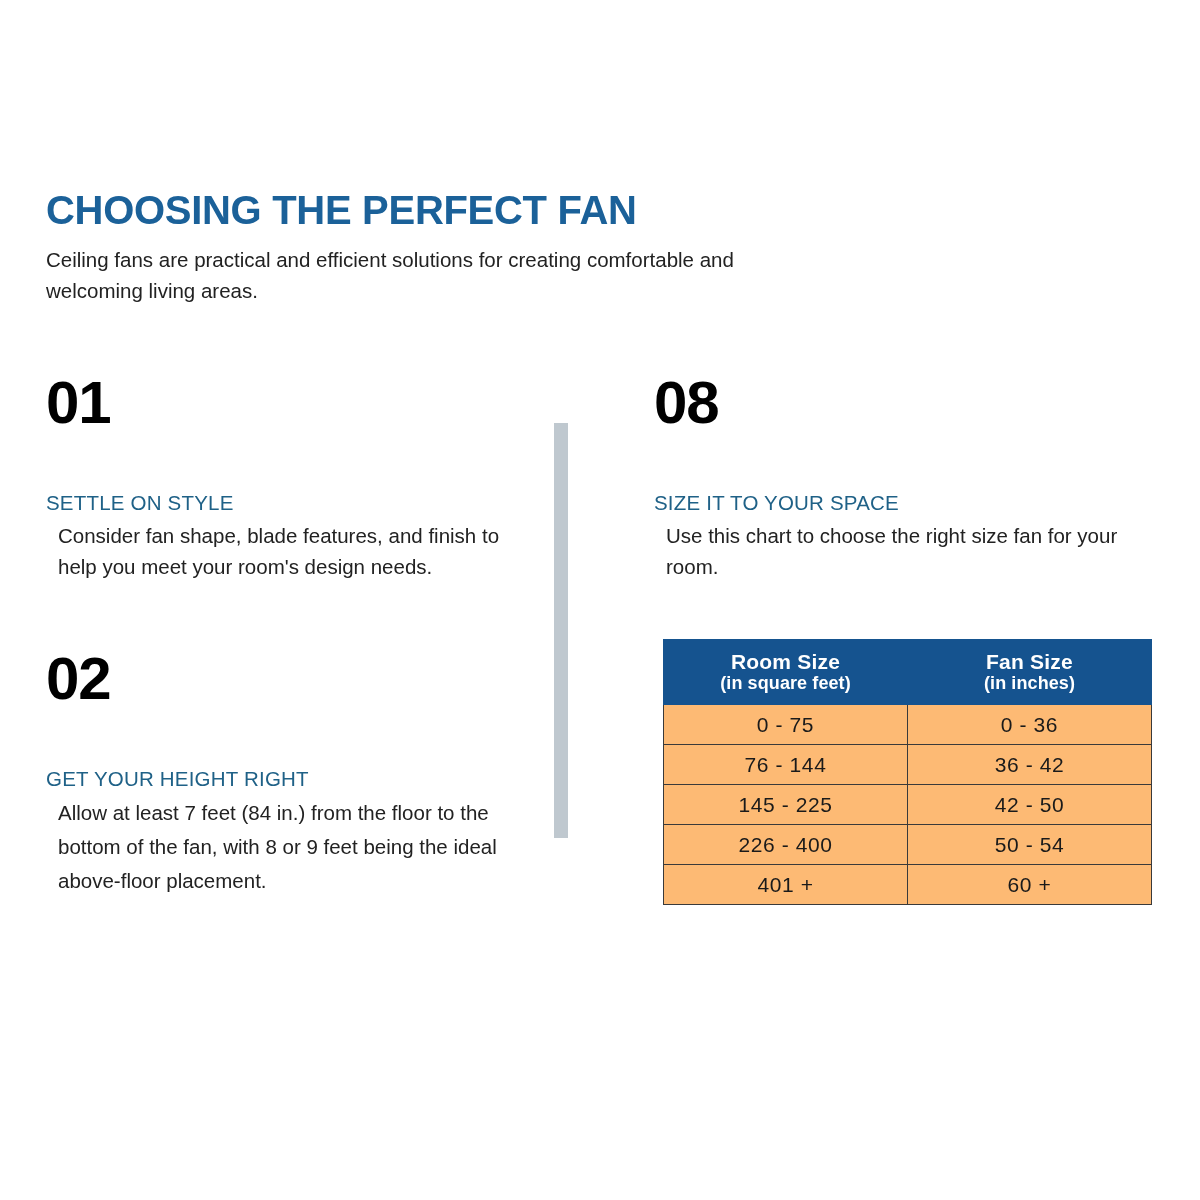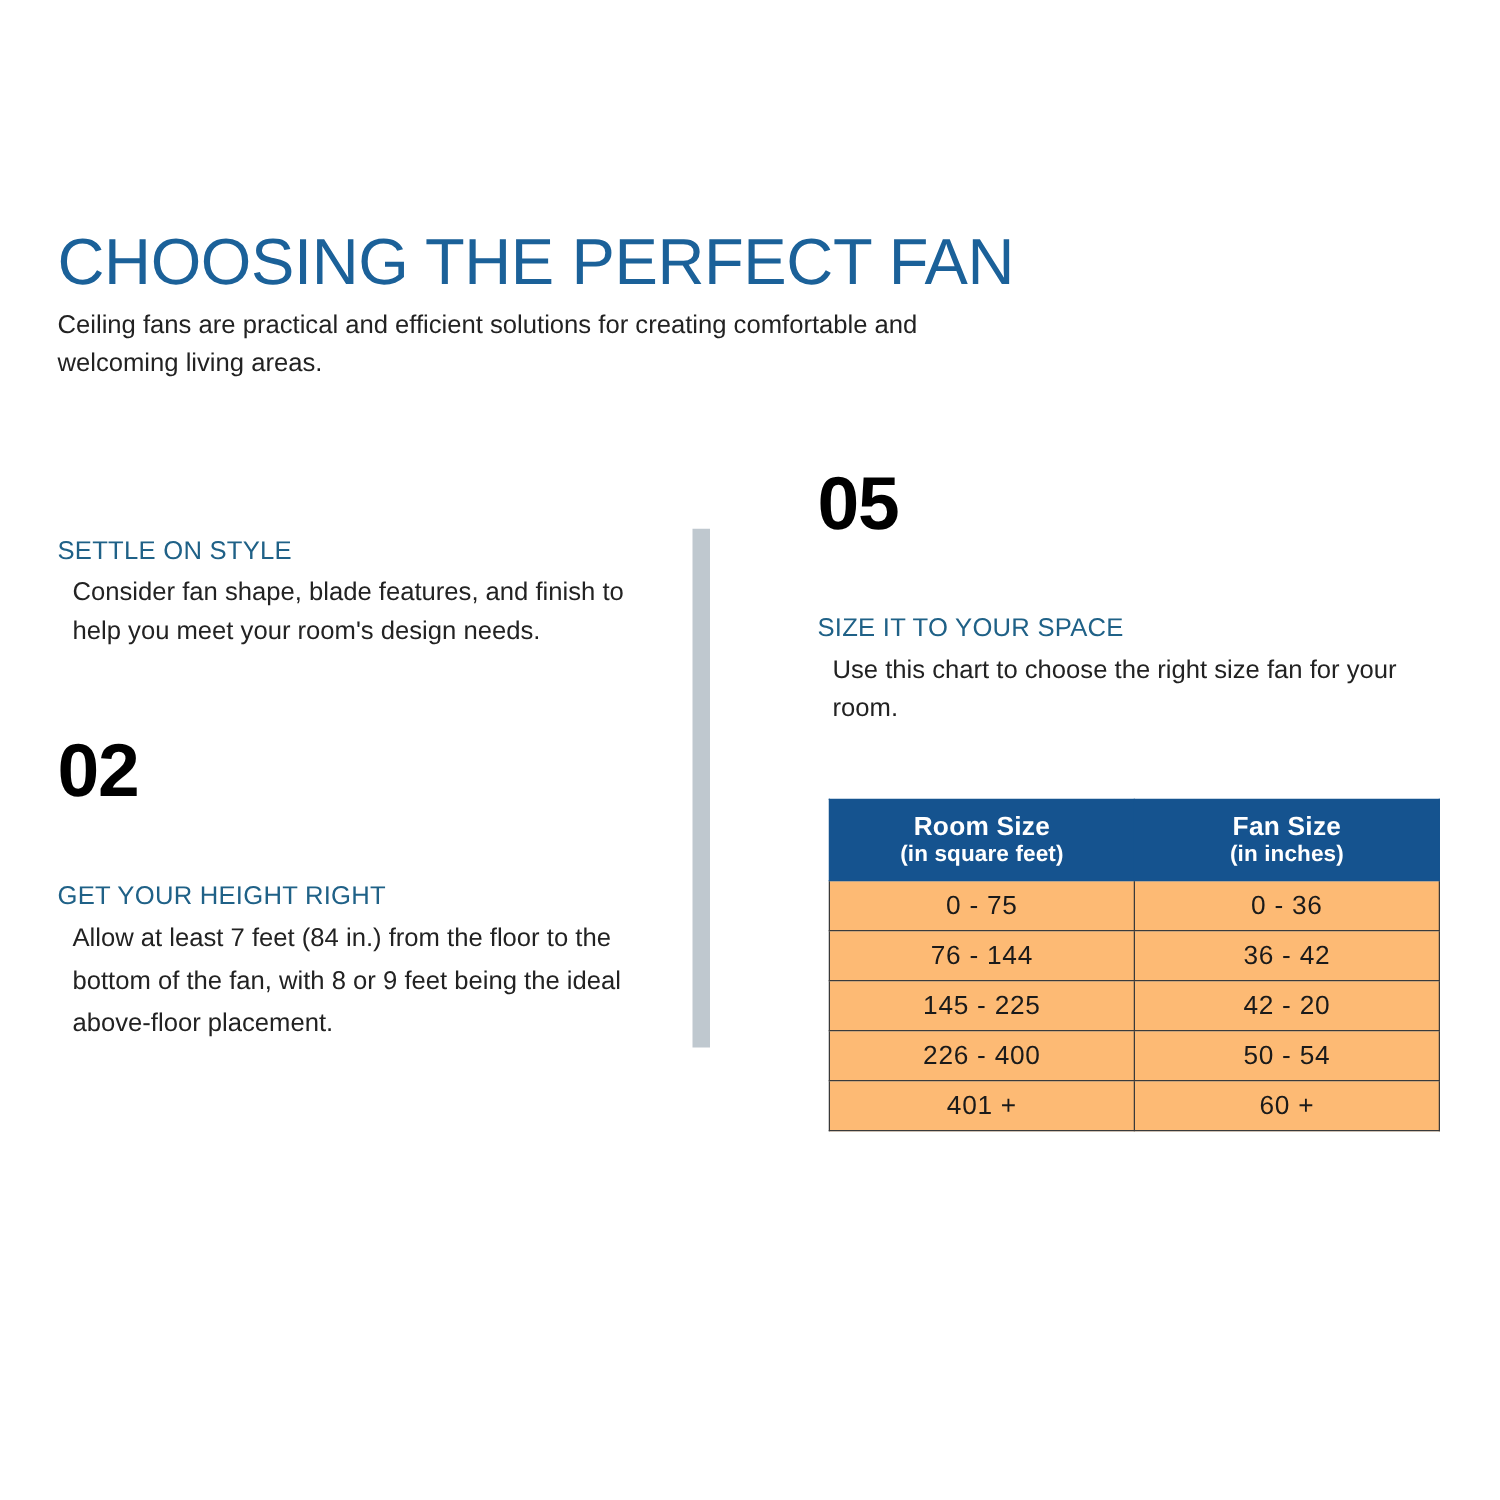--- a/index.html
+++ b/index.html
@@ -24,23 +24,23 @@
 
   
   .header-block {
     position: absolute;
     left: 46px;
     top: 186px;
     width: 800px;
   }
   .main-title {
     margin: 0;
-    font-size: 52px;
+    font-size: 40px;
     line-height: 48px;
-    font-weight: normal;
+    font-weight: bold;
     letter-spacing: -0.3px;
     color: #1B6199;
     font-family: "Liberation Sans", sans-serif;
   }
   .intro-text {
     margin: 10px 0 0 0;
     font-size: 20.5px;
     line-height: 31px;
     color: #222222;
     max-width: 770px;
@@ -166,39 +166,40 @@
   <div class="header-block">
     <h1 class="main-title">CHOOSING THE PERFECT FAN</h1>
     <p class="intro-text">Ceiling fans are practical and efficient solutions for creating comfortable and welcoming living areas.</p>
   </div>
 
   <div class="divider-bar"></div>
 
   <div class="col-left">
 
     <div class="step">
+      <div class="step-number">01</div>
       <div class="step-body">
         <div class="step-subtitle">SETTLE ON STYLE</div>
         <p class="step-desc">Consider fan shape, blade features, and finish to help you meet your room's design needs.</p>
       </div>
     </div>
 
     <div class="step">
       <div class="step-number">02</div>
       <div class="step-body">
         <div class="step-subtitle">GET YOUR HEIGHT RIGHT</div>
         <p class="step-desc loose">Allow at least 7 feet (84 in.) from the floor to the bottom of the fan, with 8 or 9 feet being the ideal above-floor placement.</p>
       </div>
     </div>
 
   </div>
 
   <div class="col-right">
     <div class="step">
-      <div class="step-number">05</div>
+      <div class="step-number">08</div>
       <div class="step-body">
         <div class="step-subtitle">SIZE IT TO YOUR SPACE</div>
         <p class="step-desc">Use this chart to choose the right size fan for your room.</p>
       </div>
     </div>
   </div>
 
   <div class="size-table-wrap">
     <table class="size-table">
       <thead>
@@ -217,21 +218,21 @@
         <tr>
           <td>0 - 75</td>
           <td>0 - 36</td>
         </tr>
         <tr>
           <td>76 - 144</td>
           <td>36 - 42</td>
         </tr>
         <tr>
           <td>145 - 225</td>
-          <td>42 - 20</td>
+          <td>42 - 50</td>
         </tr>
         <tr>
           <td>226 - 400</td>
           <td>50 - 54</td>
         </tr>
         <tr>
           <td>401 +</td>
           <td>60 +</td>
         </tr>
       </tbody>

